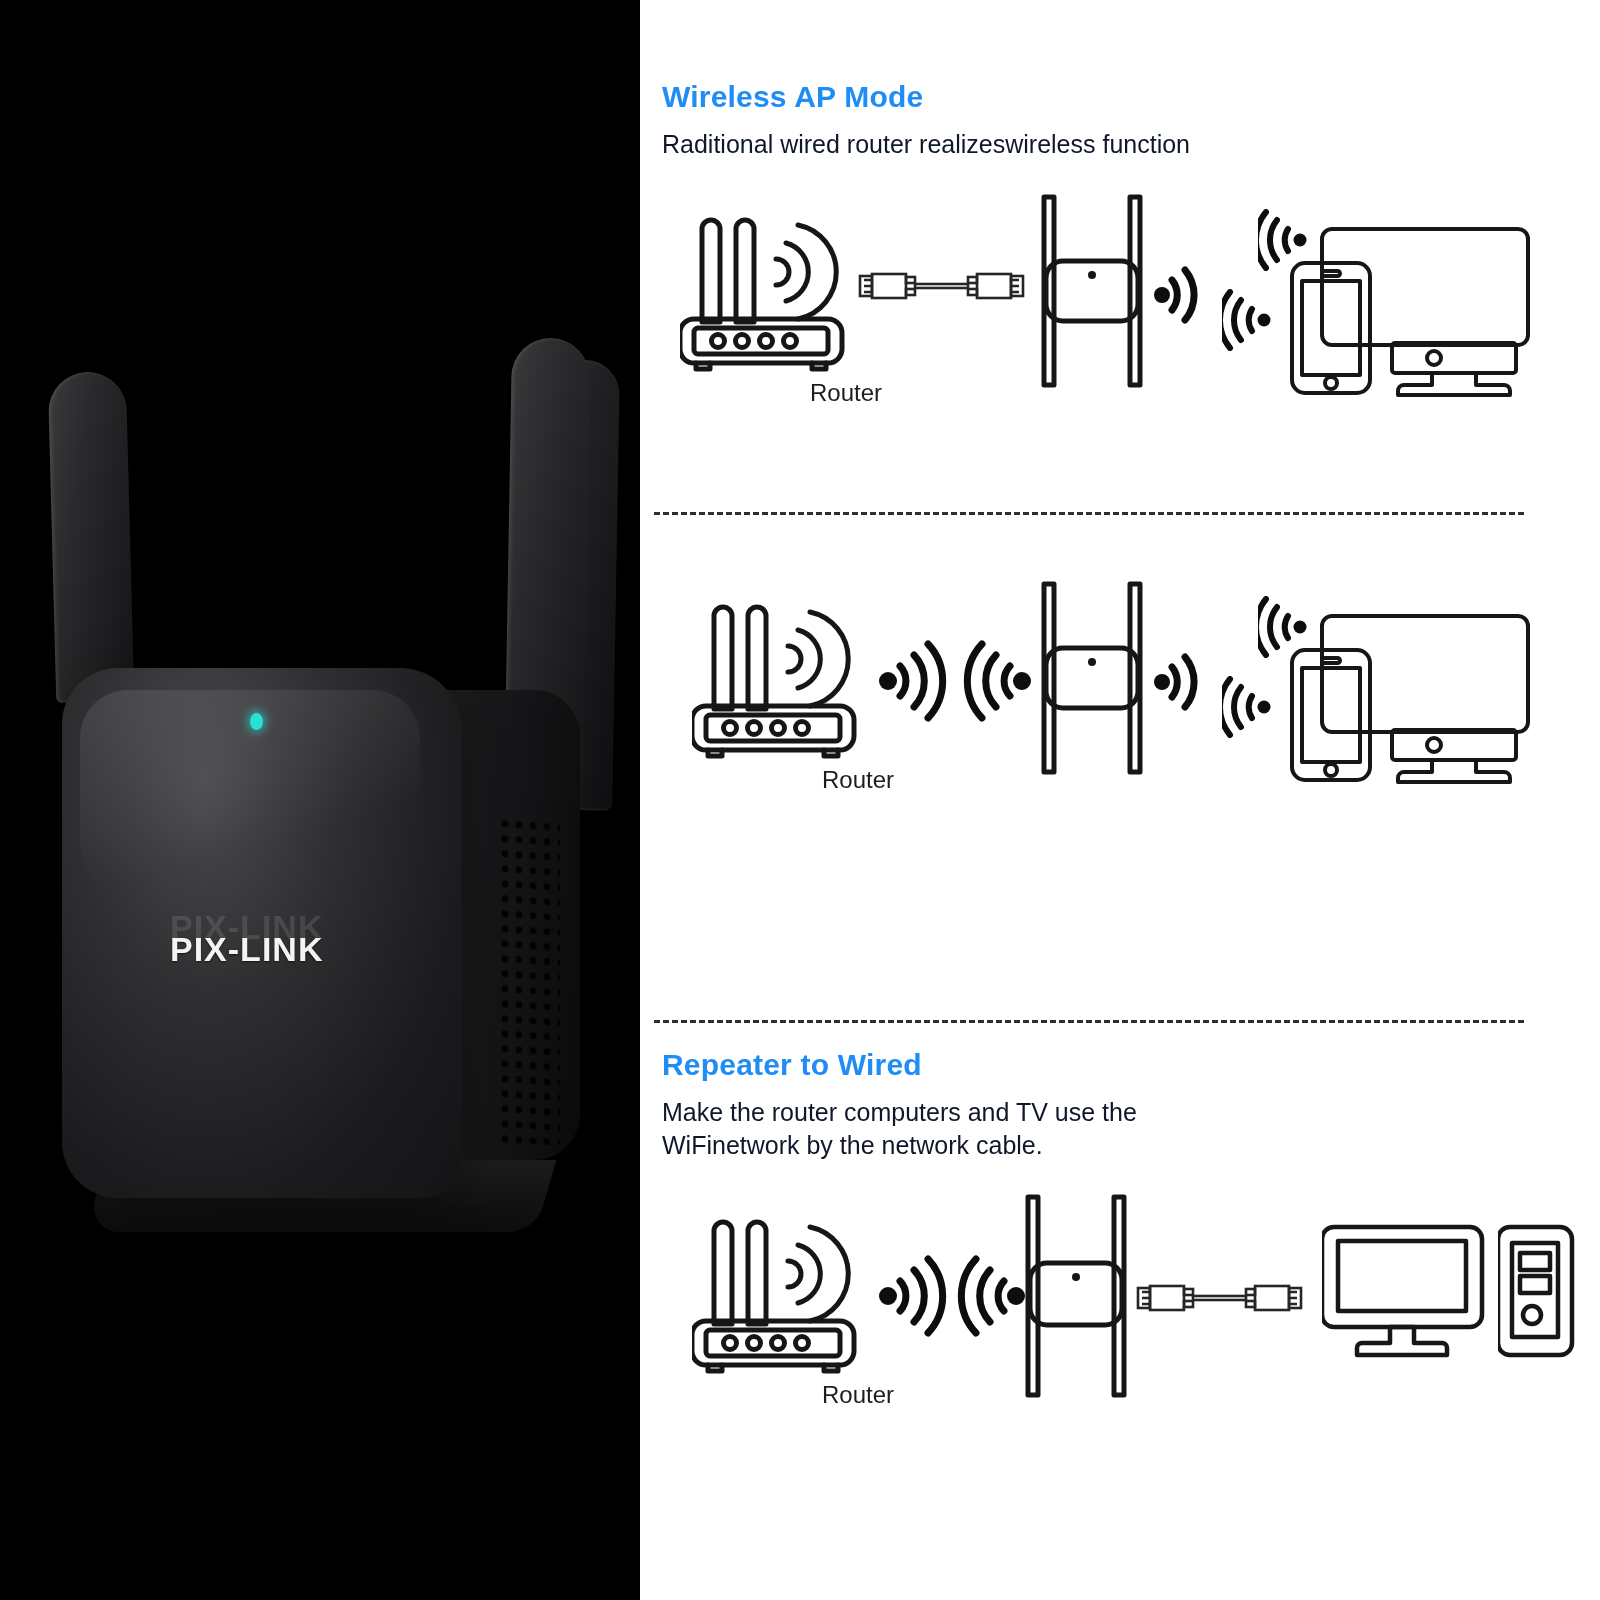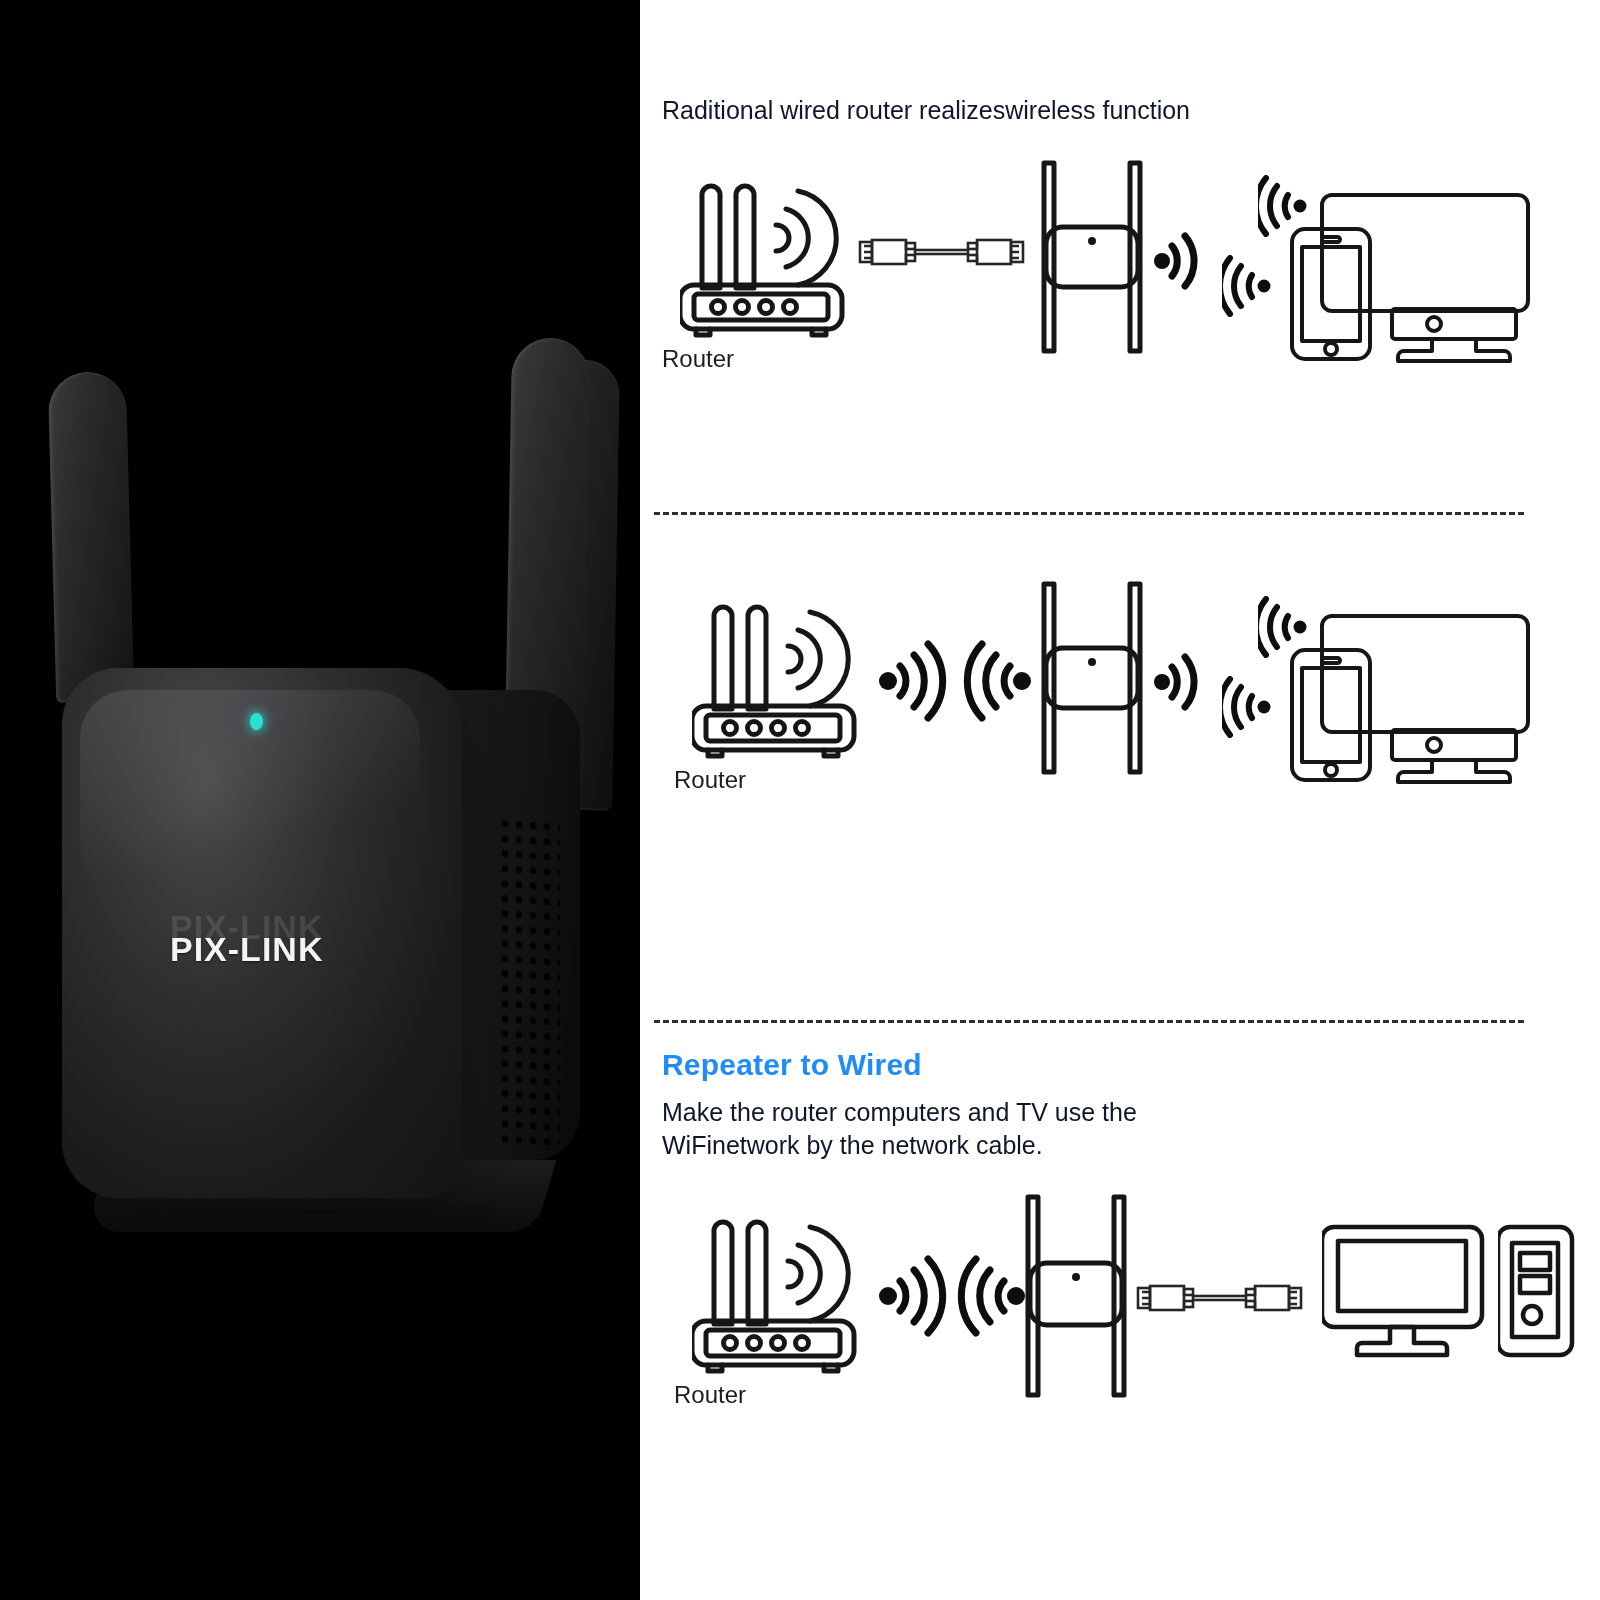--- a/index.html
+++ b/index.html
@@ -107,21 +107,21 @@
     margin-top:14px;
   }
   .divider{
     border:0;border-top:3px dashed #2e2e2e;
     margin:0;width:870px;
   }
   .diagram{position:relative;}
   .dev-label{
     position:absolute;
     font-size:24px;color:#1d1d1d;
-    text-align:left;
+    text-align:right;
   }
   svg{display:block;}
 </style>
 </head>
 <body>
 
 <div id="product-photo">
   <div class="antenna" id="antenna-right-back"></div>
   <div class="antenna" id="antenna-left"></div>
   <div class="antenna" id="antenna-right"></div>
@@ -132,20 +132,21 @@
   <div id="body-sheen"></div>
   <div id="led-indicator"></div>
   <div id="brand-logo-ghost">PIX-LINK</div>
   <div id="brand-logo">PIX-LINK</div>
   <div id="photo-shadow"></div>
 </div>
 
 <div id="right-column">
 
   <div style="position:absolute;left:22px;top:80px;width:900px;">
+    <div class="section-heading">Wireless AP Mode</div>
     <div class="section-sub">Raditional wired router realizeswireless function</div>
 
     <div class="diagram" style="margin-top:36px;height:230px;">
 
       <svg width="190" height="175" viewBox="0 0 190 175" style="position:absolute;left:18px;top:0;">
         <g fill="none" stroke="#161616" stroke-width="5" stroke-linejoin="round" stroke-linecap="round">
           <path d="M22 125 L22 32 a9 9 0 0 1 18 0 L40 125 Z"></path>
           <path d="M56 125 L56 32 a9 9 0 0 1 18 0 L74 125 Z"></path>
           <path d="M14 122 h134 a14 14 0 0 1 14 14 v16 a14 14 0 0 1 -14 14 h-134 a14 14 0 0 1 -14 -14 v-16 a14 14 0 0 1 14 -14 Z"></path>
           <rect x="14" y="131" width="134" height="26" rx="4"></rect>

